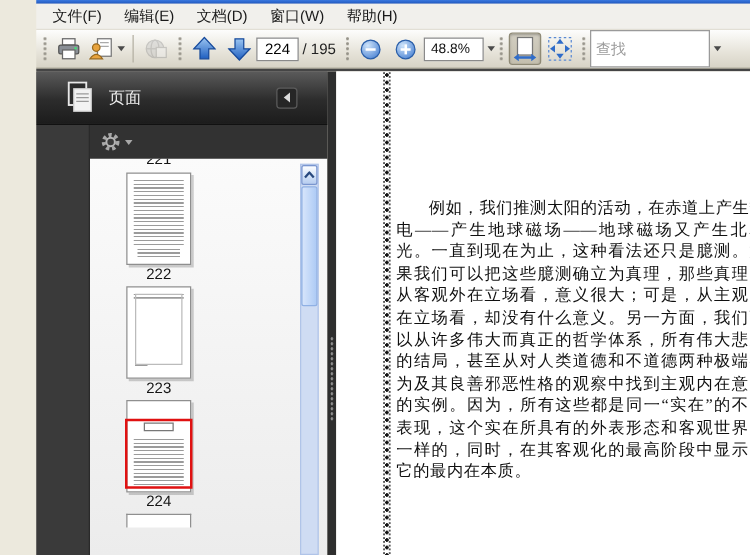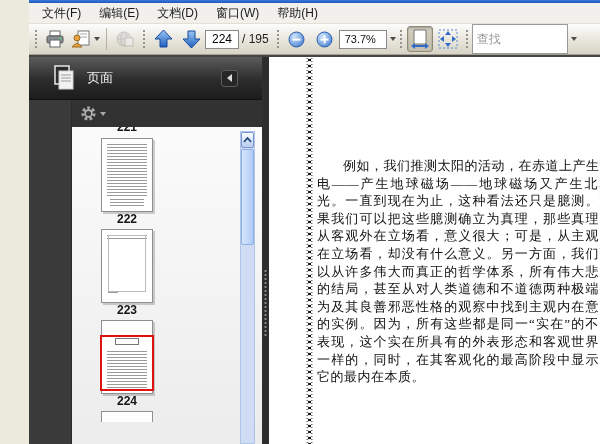--- a/index.html
+++ b/index.html
@@ -49,21 +49,21 @@
   .sidebar-title { color:#f0f0f0; font-size:13px; margin-left:12px; flex:1; }
   .collapse-btn { width:17px; height:17px; background:#262626; border:1px solid #5c5c5c; border-radius:3px;
                   display:flex; align-items:center; justify-content:center; }
   .collapse-btn .tri { width:0; height:0; border-top:4px solid transparent; border-bottom:4px solid transparent;
                        border-right:5px solid #dcdcdc; }
   .sidebar-body { flex:1; display:flex; overflow:hidden; }
   .side-strip { width:43px; background:#3a3a3a; border-right:1px solid #2a2a2a; }
   .panel-col { flex:1; display:flex; flex-direction:column; overflow:hidden; }
   .gear-row { height:27px; background:#323232; display:flex; align-items:center; padding-left:8px; }
   .thumb-panel { flex:1; position:relative; overflow:hidden;
-                 background:linear-gradient(180deg,#fbfbfb,#ececec);font-weight:bold; }
+                 background:linear-gradient(180deg,#fbfbfb,#ececec); }
   .thumb-stack { position:absolute; left:28px; top:0; width:54px; }
   .thumb-label { text-align:center; font-size:12px; color:#141414; height:13px; line-height:13px; }
   .thumb-label.clipped { height:8px; overflow:hidden; }
   .thumb-label.clipped span { display:block; margin-top:-6px; }
   .thumb { width:52px; height:74px; background:#fff; border:1px solid #8f8f8f; margin:3px auto 1px auto;
            box-shadow:2px 2px 0 rgba(0,0,0,.18); position:relative; }
   .thumb .mini-text { position:absolute; left:5px; right:5px;
            background-image:repeating-linear-gradient(180deg,#9b9b9b 0 1px,transparent 1px 3px); }
   .thumb .mini-frame { position:absolute; border:1px solid #777; }
   .view-box { position:absolute; left:-2px; right:-2px; top:14px; bottom:2px; border:2px solid #e01111; }
@@ -202,21 +202,21 @@
           <stop offset="0" stop-color="#cfe4fa"></stop>
               <stop offset="1" stop-color="#3c78cf"></stop>
             </radialGradient>
           </defs>
         <circle cx="8.5" cy="8.5" r="7.5" fill="url(#zb2)" stroke="#2a5ea8"></circle>
         <rect x="4.5" y="7.6" width="8" height="2" fill="#fff"></rect>
         <rect x="7.6" y="4.5" width="2" height="8" fill="#fff"></rect>
       </svg>
     </div>
 
-    <div class="zoom-box">73.7%</div>
+    <div class="zoom-box">48.8%</div>
     <span class="dd-arrow"></span>
 
     <div class="grip"></div>
 
     <div class="tbtn pressed">
       <svg width="20" height="20" viewBox="0 0 20 20">
         <rect x="4" y="1" width="12" height="14" fill="#fff" stroke="#777"></rect>
         <path d="M1 17 L5 14 V16 H15 V14 L19 17 L15 20 V18 H5 V20 Z" fill="#2f6cc9"></path>
       </svg>
     </div>

